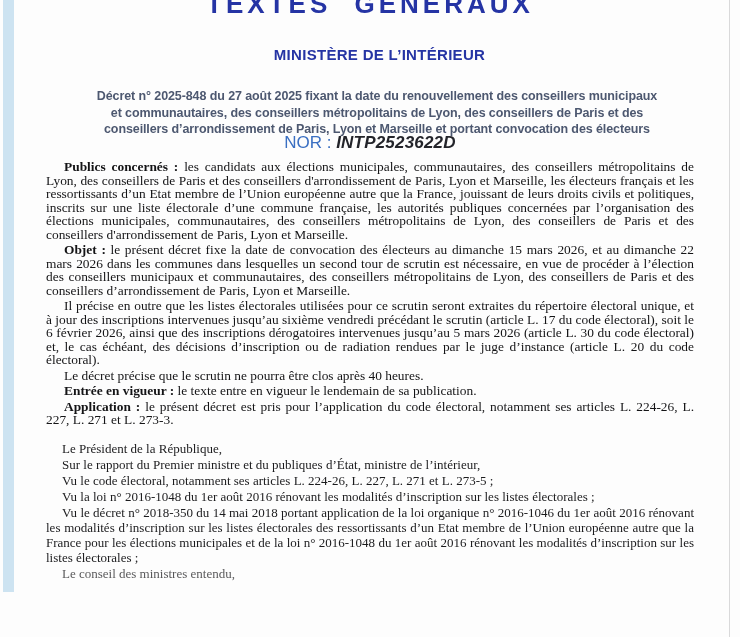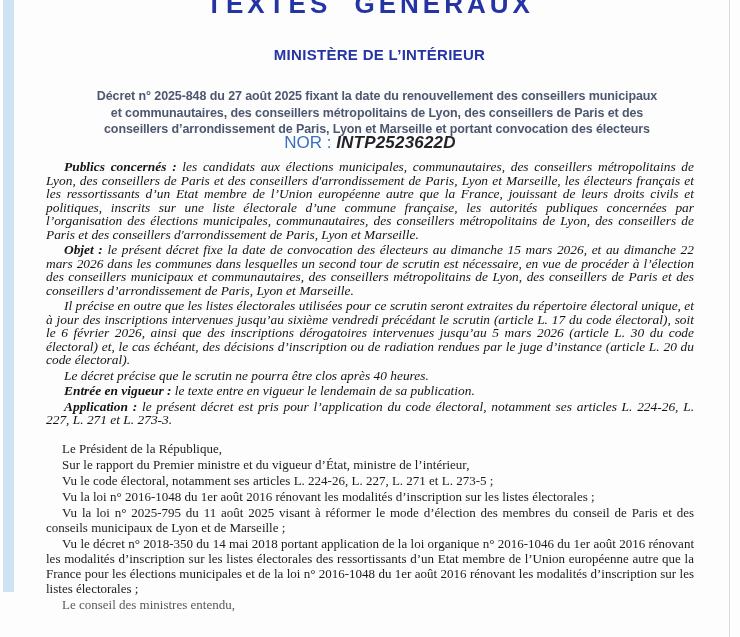--- a/index.html
+++ b/index.html
@@ -90,21 +90,20 @@
     font-style: italic;
     font-weight: bold;
     letter-spacing: 0.2px;
   }
   .notice {
     position: absolute;
     top: 160px;
     left: 46px;
     width: 648px;
     font-family: "Liberation Serif", serif;
-    font-style: italic;
     font-size: 13.4px;
     line-height: 13.5px;
     text-align: justify;
     color: #141416;
   }
   .notice p {
     margin: 0 0 2px 0;
     text-indent: 18px;
   }
   .notice .lead { font-weight: bold; }
@@ -147,21 +146,20 @@
     <p><span class="lead">Publics concernés :</span><span> les candidats aux élections municipales, communautaires, des conseillers métropolitains de Lyon, des conseillers de Paris et des conseillers d'arrondissement de Paris, Lyon et Marseille, les électeurs français et les ressortissants d’un Etat membre de l’Union européenne autre que la France, jouissant de leurs droits civils et politiques, inscrits sur une liste électorale d’une commune française, les autorités publiques concernées par l’organisation des élections municipales, communautaires, des conseillers métropolitains de Lyon, des conseillers de Paris et des conseillers d'arrondissement de Paris, Lyon et Marseille.</span></p>
     <p><span class="lead">Objet :</span><span> le présent décret fixe la date de convocation des électeurs au dimanche 15 mars 2026, et au dimanche 22 mars 2026 dans les communes dans lesquelles un second tour de scrutin est nécessaire, en vue de procéder à l’élection des conseillers municipaux et communautaires, des conseillers métropolitains de Lyon, des conseillers de Paris et des conseillers d’arrondissement de Paris, Lyon et Marseille.</span></p>
     <p><span class="lead"></span><span>Il précise en outre que les listes électorales utilisées pour ce scrutin seront extraites du répertoire électoral unique, et à jour des inscriptions intervenues jusqu’au sixième vendredi précédant le scrutin (article L. 17 du code électoral), soit le 6 février 2026, ainsi que des inscriptions dérogatoires intervenues jusqu’au 5 mars 2026 (article L. 30 du code électoral) et, le cas échéant, des décisions d’inscription ou de radiation rendues par le juge d’instance (article L. 20 du code électoral).</span></p>
     <p><span class="lead"></span><span>Le décret précise que le scrutin ne pourra être clos après 40 heures.</span></p>
     <p><span class="lead">Entrée en vigueur :</span><span> le texte entre en vigueur le lendemain de sa publication.</span></p>
     <p><span class="lead">Application :</span><span> le présent décret est pris pour l’application du code électoral, notamment ses articles L. 224-26, L. 227, L. 271 et L. 273-3.</span></p>
   </div>
 
   <div class="decree-body">
     <p>Le Président de la République,</p>
-    <p>Sur le rapport du Premier ministre et du vigueur d’État, ministre de l’intérieur,</p>
+    <p>Sur le rapport du Premier ministre et du publiques d’État, ministre de l’intérieur,</p>
     <p>Vu le code électoral, notamment ses articles L. 224-26, L. 227, L. 271 et L. 273-5 ;</p>
     <p>Vu la loi n° 2016-1048 du 1er août 2016 rénovant les modalités d’inscription sur les listes électorales ;</p>
-    <p>Vu la loi n° 2025-795 du 11 août 2025 visant à réformer le mode d’élection des membres du conseil de Paris et des conseils municipaux de Lyon et de Marseille ;</p>
     <p>Vu le décret n° 2018-350 du 14 mai 2018 portant application de la loi organique n° 2016-1046 du 1er août 2016 rénovant les modalités d’inscription sur les listes électorales des ressortissants d’un Etat membre de l’Union européenne autre que la France pour les élections municipales et de la loi n° 2016-1048 du 1er août 2016 rénovant les modalités d’inscription sur les listes électorales ;</p>
     <p class="clipped">Le conseil des ministres entendu,</p>
   </div>
 
 </div>
 
 </body></html>

